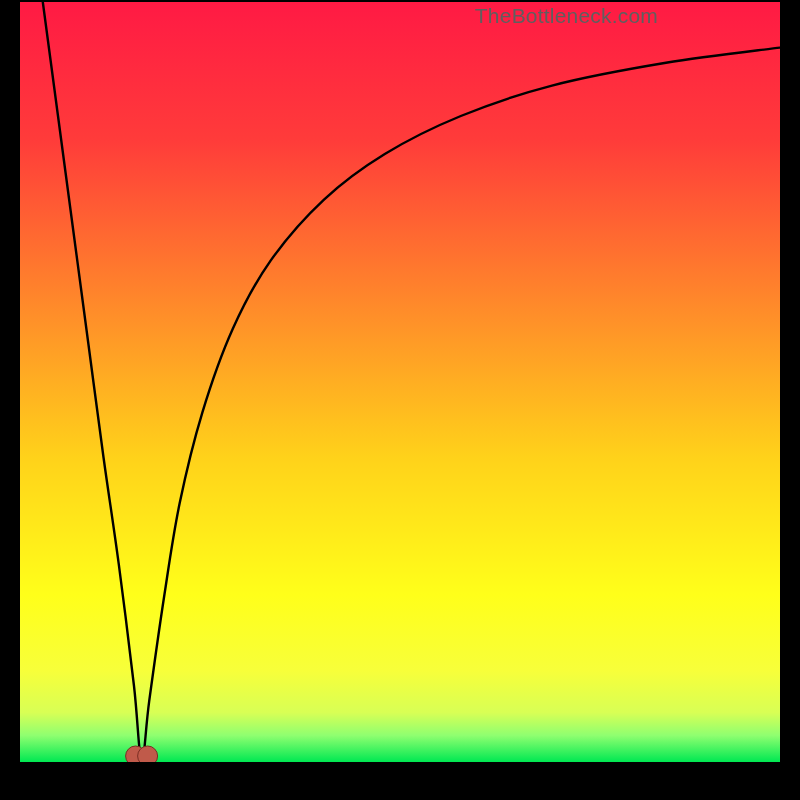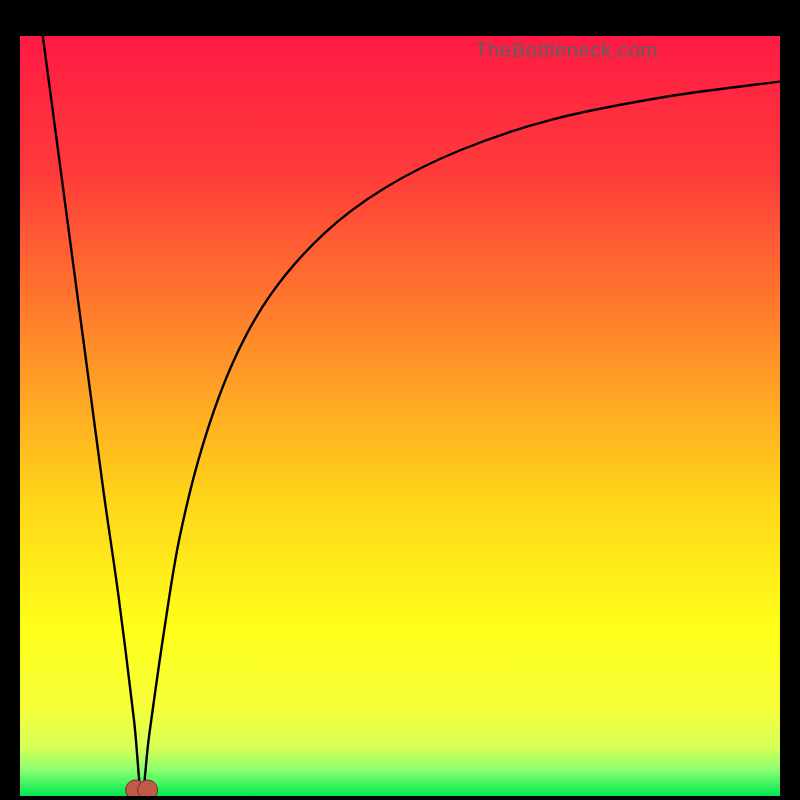--- a/index.html
+++ b/index.html
@@ -7,21 +7,21 @@
     padding: 0;
     width: 800px;
     height: 800px;
     background: #000000;
     overflow: hidden;
     font-family: Arial, Helvetica, sans-serif;
   }
   .frame {
     position: absolute;
     left: 20px;
-    top: 36px;
+    top: 2px;
     width: 644px;
     height: 760px;
     background: #fca5a5;
   }
   .plot-area {
     position: absolute;
     left: 0;
     top: 0;
     width: 760px;
     height: 760px;

